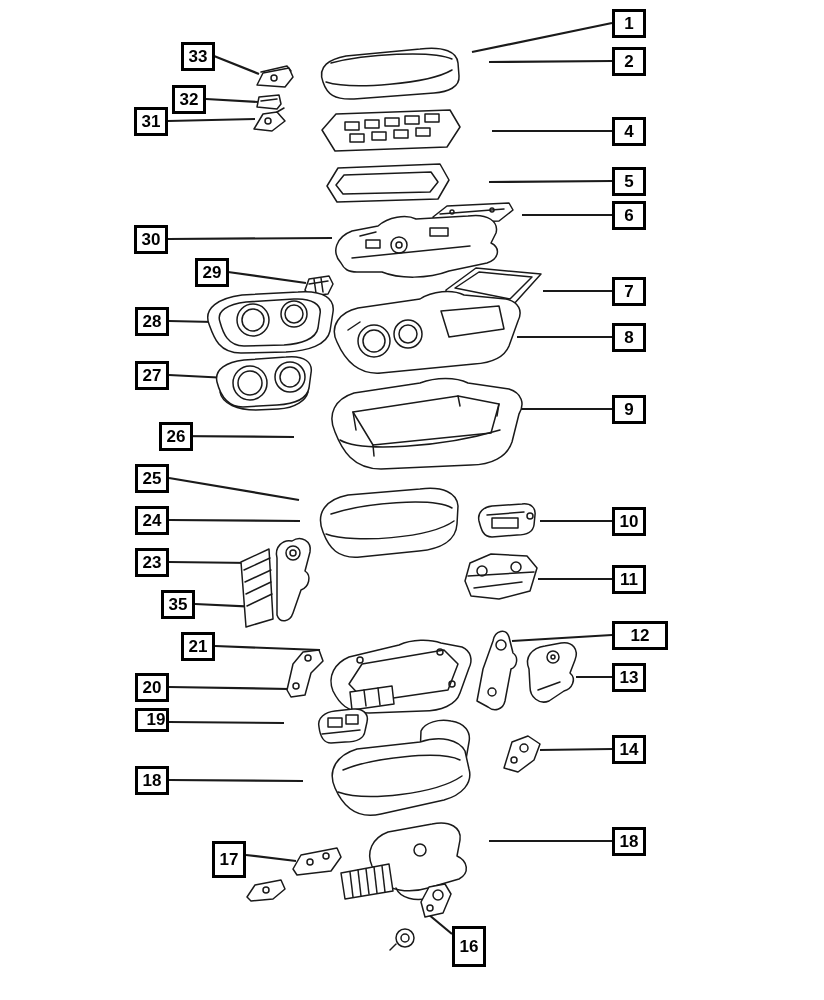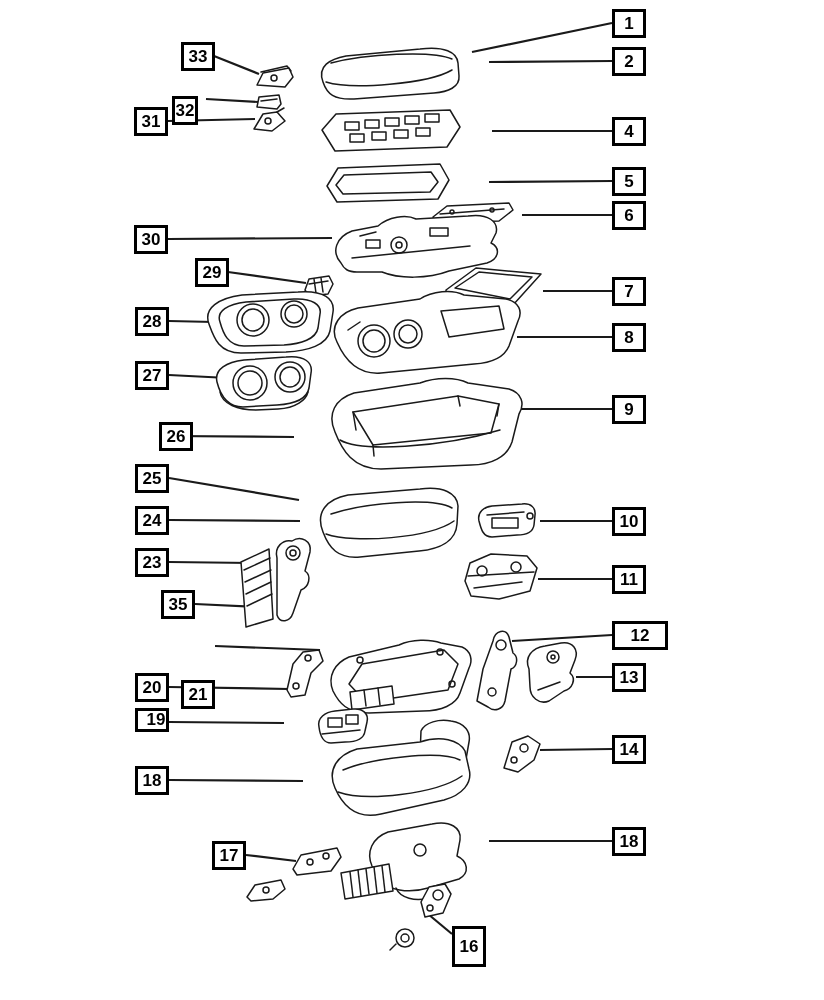--- a/index.html
+++ b/index.html
@@ -326,33 +326,33 @@
       </div>
       <div class="callout" style="left: 612px; top: 735px; width: 34px; height: 29px;">
         <span>14</span>
       </div>
       <div class="callout" style="left: 612px; top: 827px; width: 34px; height: 29px;">
         <span>18</span>
       </div>
       <div class="callout" style="left: 452px; top: 926px; width: 34px; height: 41px;">
         <span>16</span>
       </div>
-      <div class="callout" style="left: 212px; top: 841px; width: 34px; height: 29px;">
+      <div class="callout" style="left: 212px; top: 841px; width: 34px; height: 37px;">
         <span>17</span>
       </div>
       <div class="callout" style="left: 135px; top: 766px; width: 34px; height: 29px;">
         <span>18</span>
       </div>
       <div class="callout" style="left: 135px; top: 708px; width: 34px; height: 24px; padding-left: 8px;">
         <span>19</span>
       </div>
       <div class="callout" style="left: 135px; top: 673px; width: 34px; height: 29px;">
         <span>20</span>
       </div>
-      <div class="callout" style="left: 181px; top: 632px; width: 34px; height: 29px; margin-top: 48px;">
+      <div class="callout" style="left: 181px; top: 632px; width: 34px; height: 29px;">
         <span>21</span>
       </div>
       <div class="callout" style="left: 161px; top: 590px; width: 34px; height: 29px;">
         <span>35</span>
       </div>
       <div class="callout" style="left: 135px; top: 548px; width: 34px; height: 29px;">
         <span>23</span>
       </div>
       <div class="callout" style="left: 135px; top: 506px; width: 34px; height: 29px;">
         <span>24</span>
@@ -371,20 +371,20 @@
       </div>
       <div class="callout" style="left: 195px; top: 258px; width: 34px; height: 29px;">
         <span>29</span>
       </div>
       <div class="callout" style="left: 134px; top: 225px; width: 34px; height: 29px;">
         <span>30</span>
       </div>
       <div class="callout" style="left: 134px; top: 107px; width: 34px; height: 29px;">
         <span>31</span>
       </div>
-      <div class="callout" style="left: 172px; top: 96px; width: 26px; height: 29px;">
+      <div class="callout" style="left: 172px; top: 85px; width: 34px; height: 29px;">
         <span>32</span>
       </div>
       <div class="callout" style="left: 181px; top: 42px; width: 34px; height: 29px;">
         <span>33</span>
       </div>
     </div>
 </div>
 
 </body></html>

